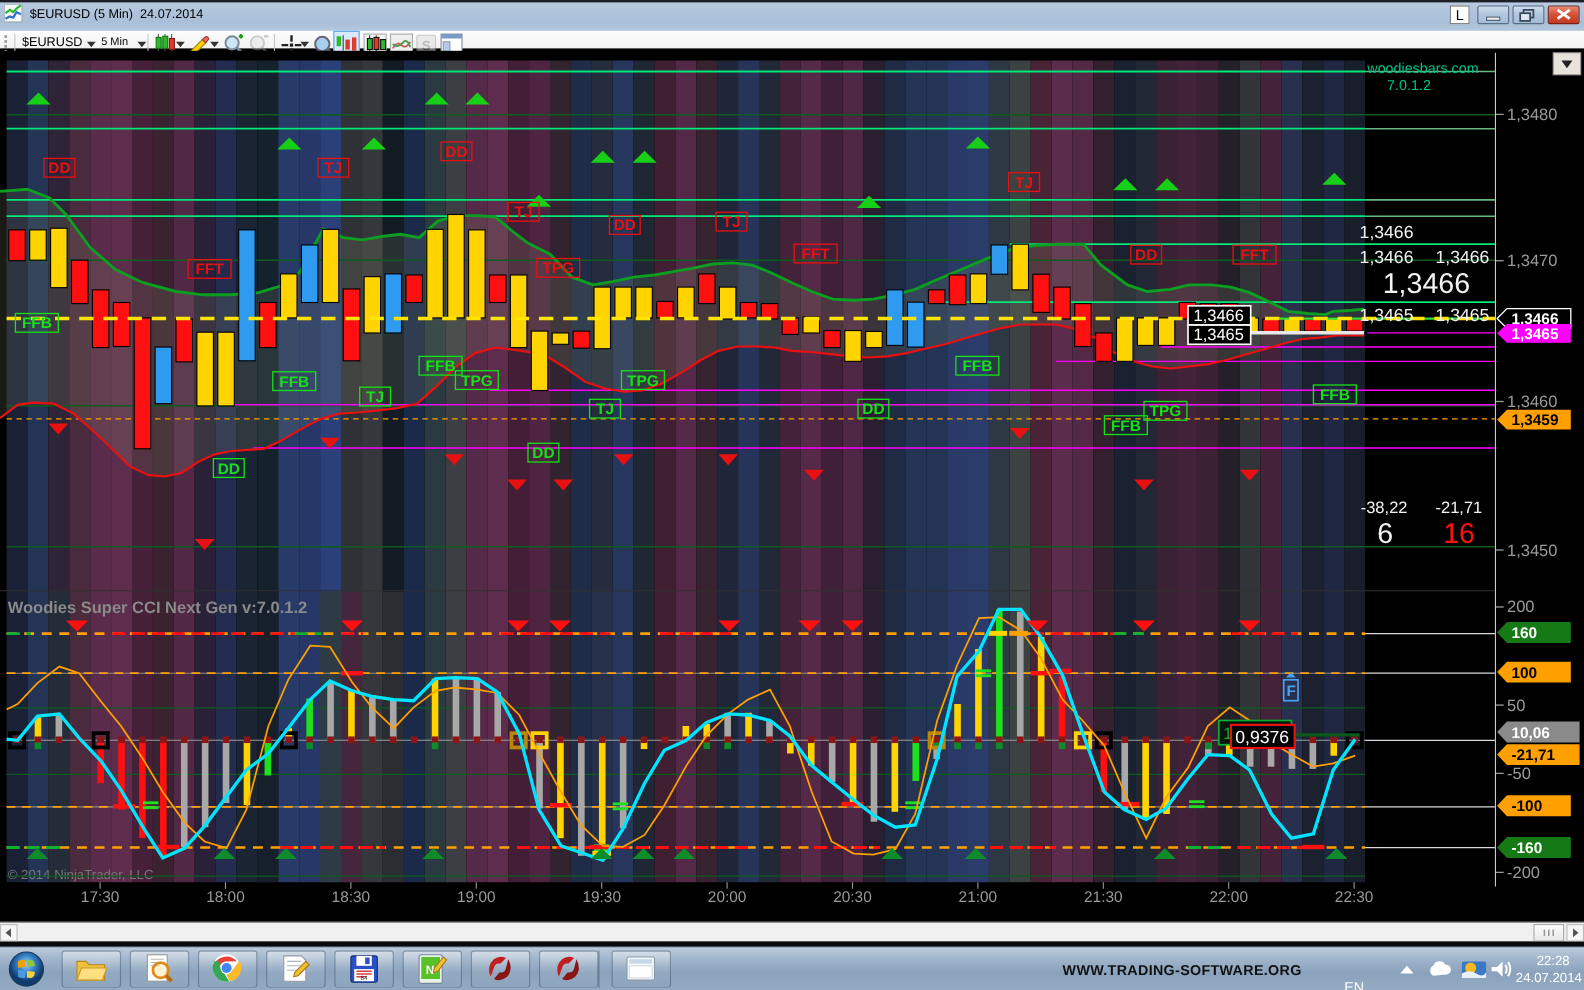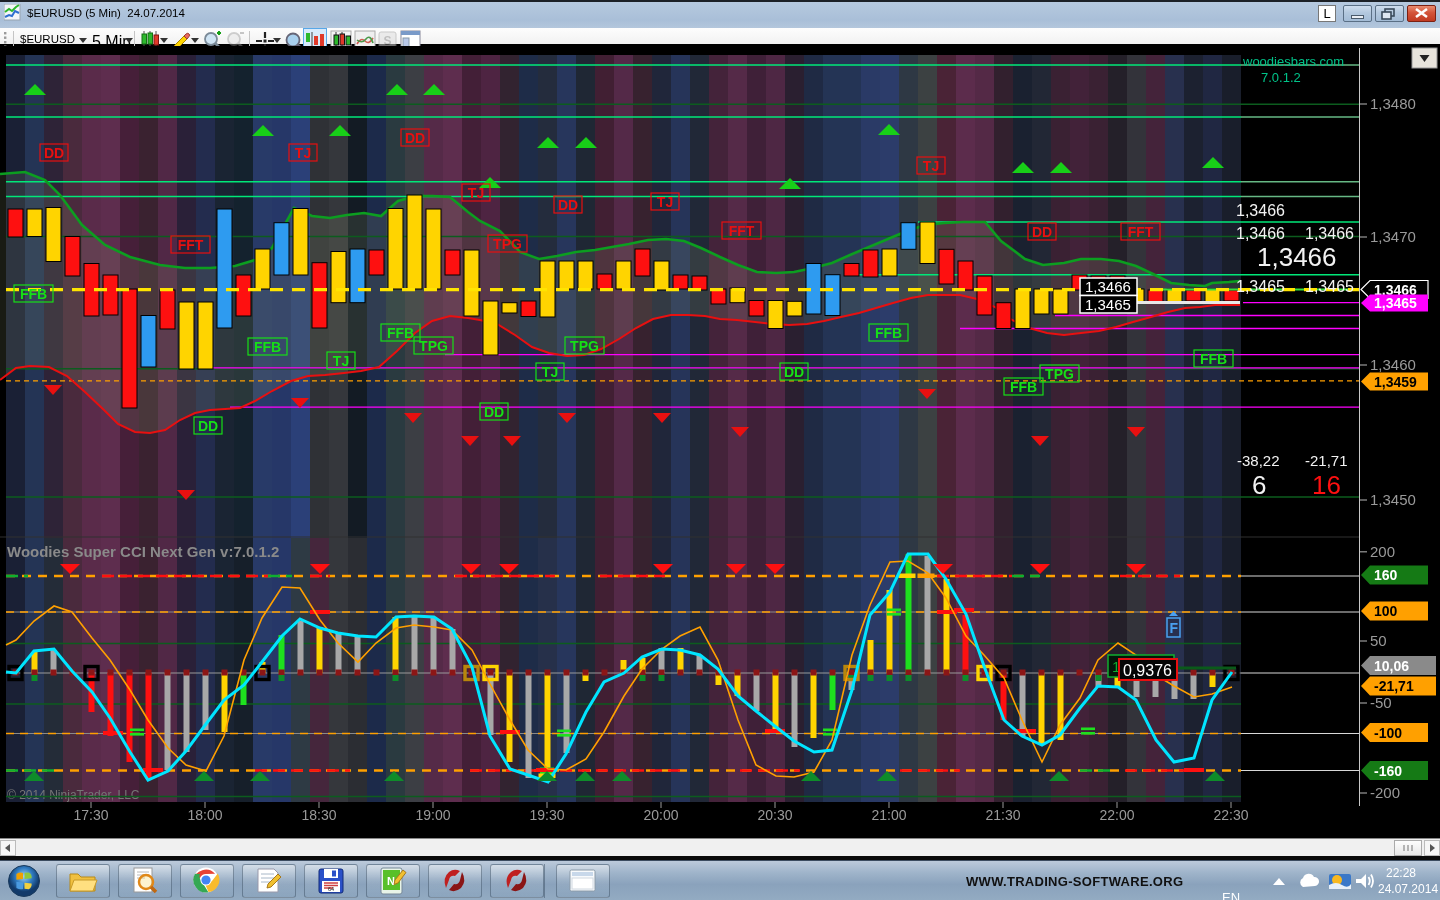--- a/index.html
+++ b/index.html
@@ -34,21 +34,21 @@
       <rect x="2" y="4.0" width="2.4" height="2.4" fill="#9a9a9a"></rect>
       <rect x="2" y="8.5" width="2.4" height="2.4" fill="#9a9a9a"></rect>
       <rect x="2" y="13.0" width="2.4" height="2.4" fill="#9a9a9a"></rect>
       <rect x="2" y="17.5" width="2.4" height="2.4" fill="#9a9a9a"></rect>
     </svg>
 <div class="tb-sep" style="left:13px"></div>
 <span style="position:absolute;left:20px;top:5px;font-size:11.5px;color:#000">$EURUSD</span>
 <svg width="10" height="24" style="position:absolute;left:78px;top:0">
       <polygon points="1,10 9,10 5,15" fill="#333"></polygon>
     </svg>
-<span style="position:absolute;left:92px;top:5px;font-size:16px;color:#000">5 Min</span>
+<span style="position:absolute;left:92px;top:5px;font-size:10px;color:#000">5 Min</span>
 <svg width="10" height="24" style="position:absolute;left:124px;top:0">
       <polygon points="1,10 9,10 5,15" fill="#333"></polygon>
     </svg>
 <div class="tb-sep" style="left:134px"></div>
 <svg width="20" height="20" style="position:absolute;left:140px;top:2px">
       <line x1="4" y1="1" x2="4" y2="19" stroke="#555"></line>
       <rect x="2" y="4" width="4.5" height="10" fill="#2db82d" stroke="#157015"></rect>
       <line x1="10" y1="1" x2="10" y2="19" stroke="#555"></line>
       <rect x="8" y="3" width="4.5" height="11" fill="#2db82d" stroke="#157015"></rect>
       <line x1="16" y1="1" x2="16" y2="19" stroke="#555"></line>
@@ -767,14 +767,14 @@
     </svg>
 <svg width="24" height="20" style="position:absolute;left:1328px;top:10px">
       <rect x="1" y="3" width="22" height="15" rx="2" fill="#3a78c8"></rect>
       <circle cx="9" cy="9" r="5" fill="#f8b820"></circle>
       <path d="M1,14 Q8,10 14,14 T23,13 L23,18 L1,18 Z" fill="#e8f0f8"></path>
     </svg>
 <svg width="22" height="20" style="position:absolute;left:1354px;top:10px">
       <polygon points="2,8 7,8 12,3 12,17 7,12 2,12" fill="#fff"></polygon>
       <path d="M14.5,6 Q17,10 14.5,14 M17,3.5 Q21,10 17,16.5" stroke="#fff" stroke-width="1.8" fill="none"></path>
     </svg>
-<span style="position:absolute;left:1386px;top:5px;width:52px;text-align:left;font-size:12px;color:#fff">22:28</span>
+<span style="position:absolute;left:1386px;top:5px;width:52px;text-align:center;font-size:12px;color:#fff">22:28</span>
 <span style="position:absolute;left:1378px;top:21px;width:60px;text-align:right;font-size:12px;color:#fff">24.07.2014</span>
 </div>
 </body></html>

